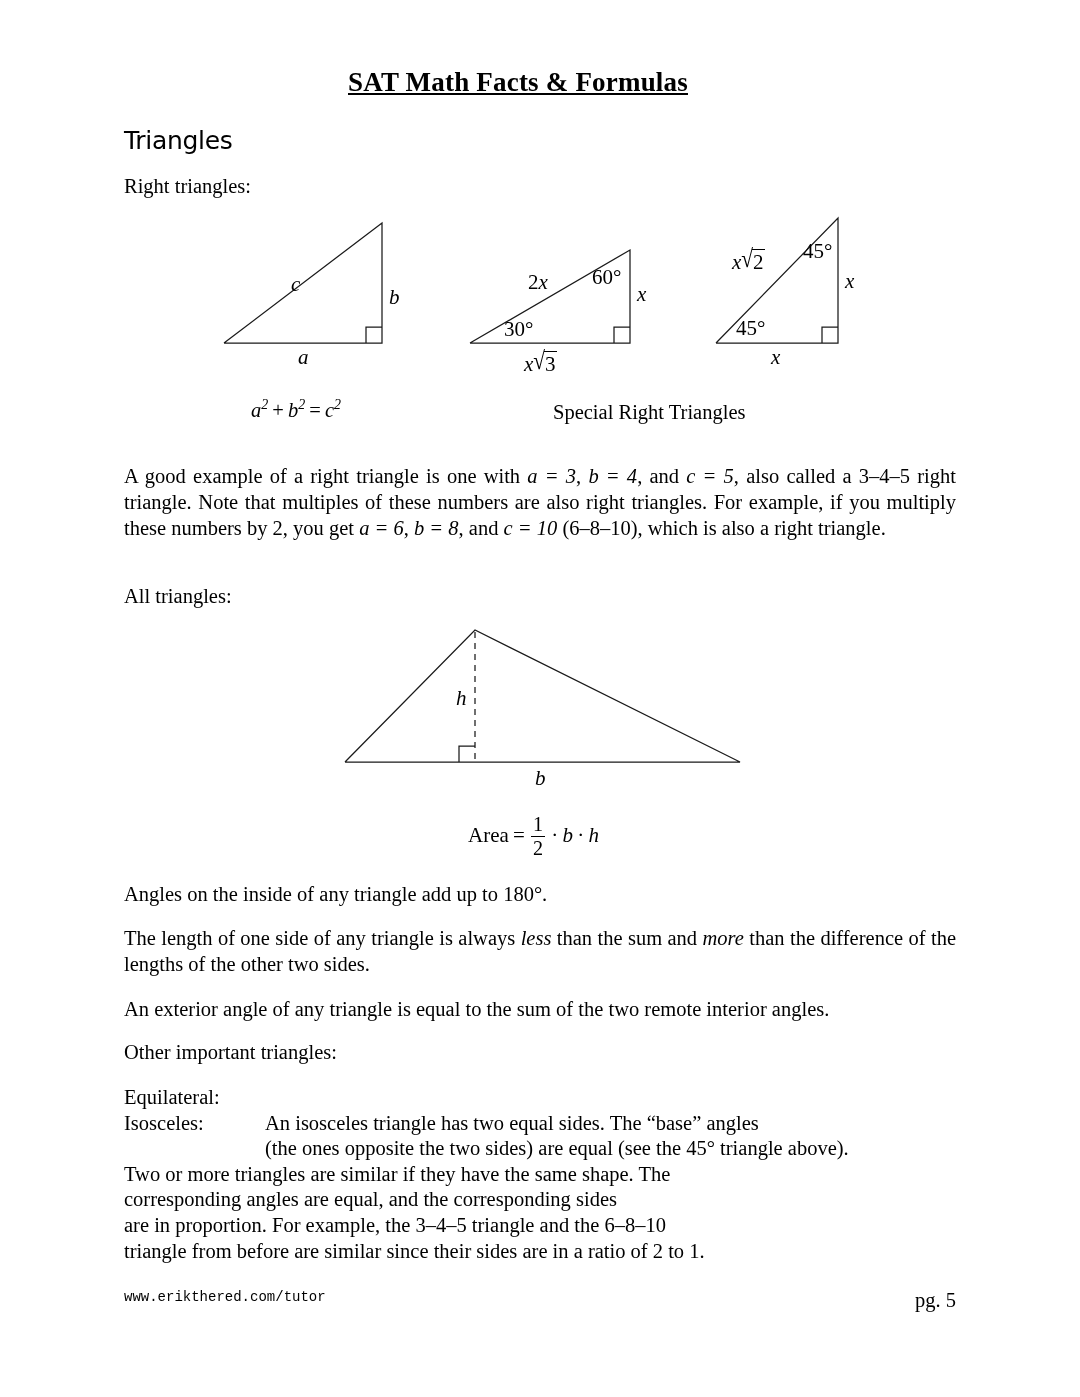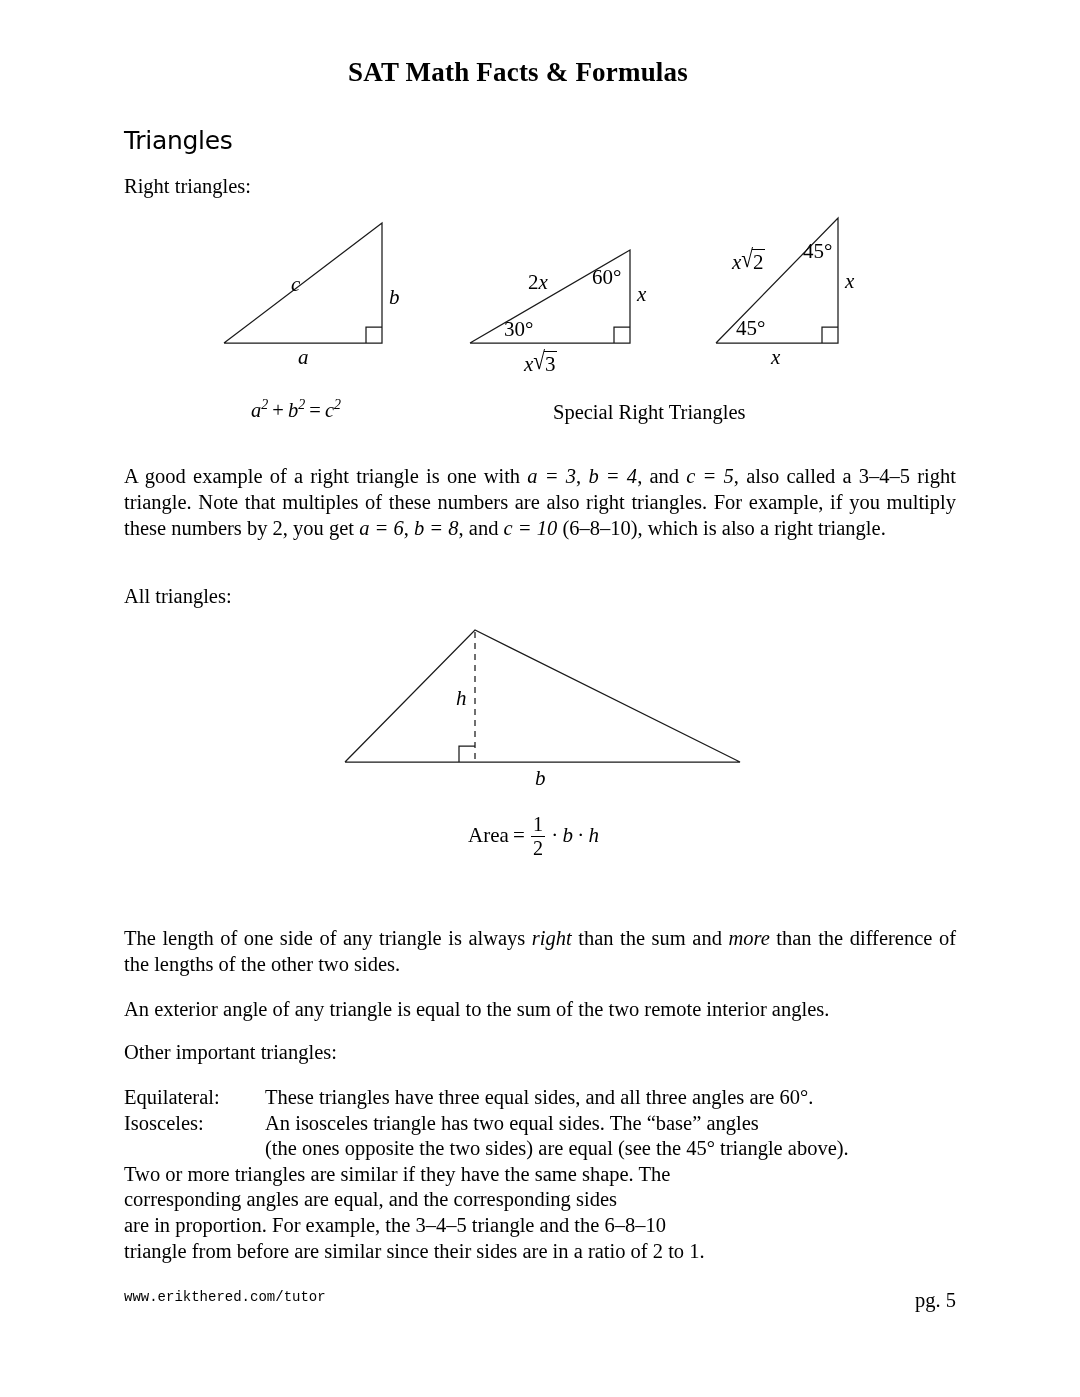--- a/index.html
+++ b/index.html
@@ -19,27 +19,28 @@
   .page {
     position: absolute;
     inset: 0;
     width: 1080px;
     height: 1397px;
   }
 
   
   .doc-title {
     position: absolute;
-    top: 57px;
+    top: 67px;
     left: 0;
     width: 1036px;
     text-align: center;
     font-size: 27px;
     font-weight: bold;
     letter-spacing: 0.2px;
+    text-decoration: underline;
   }
 
   
   .section-heading {
     position: absolute;
     top: 126px;
     left: 124px;
     font-family: "DejaVu Sans", "Liberation Sans", sans-serif;
     font-size: 25px;
     font-weight: normal;
@@ -227,36 +228,34 @@
     <line class="dashed" x1="145" y1="12" x2="145" y2="142"></line>
     <polyline points="129,142 129,126 145,126"></polyline>
   </svg>
   <div class="fig-label italic" style="left:456px; top:686px;">h</div>
   <div class="fig-label italic" style="left:535px; top:766px;">b</div>
 
   <div class="fig-caption" style="left:468px; top:815px; font-size:21px;">
     <span class="mn">Area</span><span class="mn"> = </span><span class="frac"><span class="num mn">1</span><span class="den mn">2</span></span><span class="mn"> · </span><span class="mi">b</span><span class="mn"> · </span><span class="mi">h</span>
   </div>
 
+  <div class="para no-justify" style="top:881px;">Angles on the inside of any triangle add up to 180°.</div>
 
   <div class="para" style="top:925px;">
-    <span>The length of one side of any triangle is always </span><em>right</em><span> than the sum and </span><em>more</em><span> than the difference of the lengths of the other two sides.</span>
+    <span>The length of one side of any triangle is always </span><em>less</em><span> than the sum and </span><em>more</em><span> than the difference of the lengths of the other two sides.</span>
   </div>
 
   <div class="para no-justify" style="top:996px;">An exterior angle of any triangle is equal to the sum of the two remote interior angles.</div>
 
   <div class="para no-justify" style="top:1039px;">Other important triangles:</div>
 
   <div class="deflist">
 
     <div class="defrow">
       <div class="defterm">Equilateral:</div>
-      <div class="defdesc">
-        <div>These triangles have three equal sides, and all three angles are 60°.</div>
-      </div>
     </div>
 
     <div class="defrow">
       <div class="defterm">Isosceles:</div>
       <div class="defdesc">
         <div>An isosceles triangle has two equal sides. The “base” angles</div>
         <div>(the ones opposite the two sides) are equal (see the 45° triangle above).</div>
       </div>
     </div>
 

